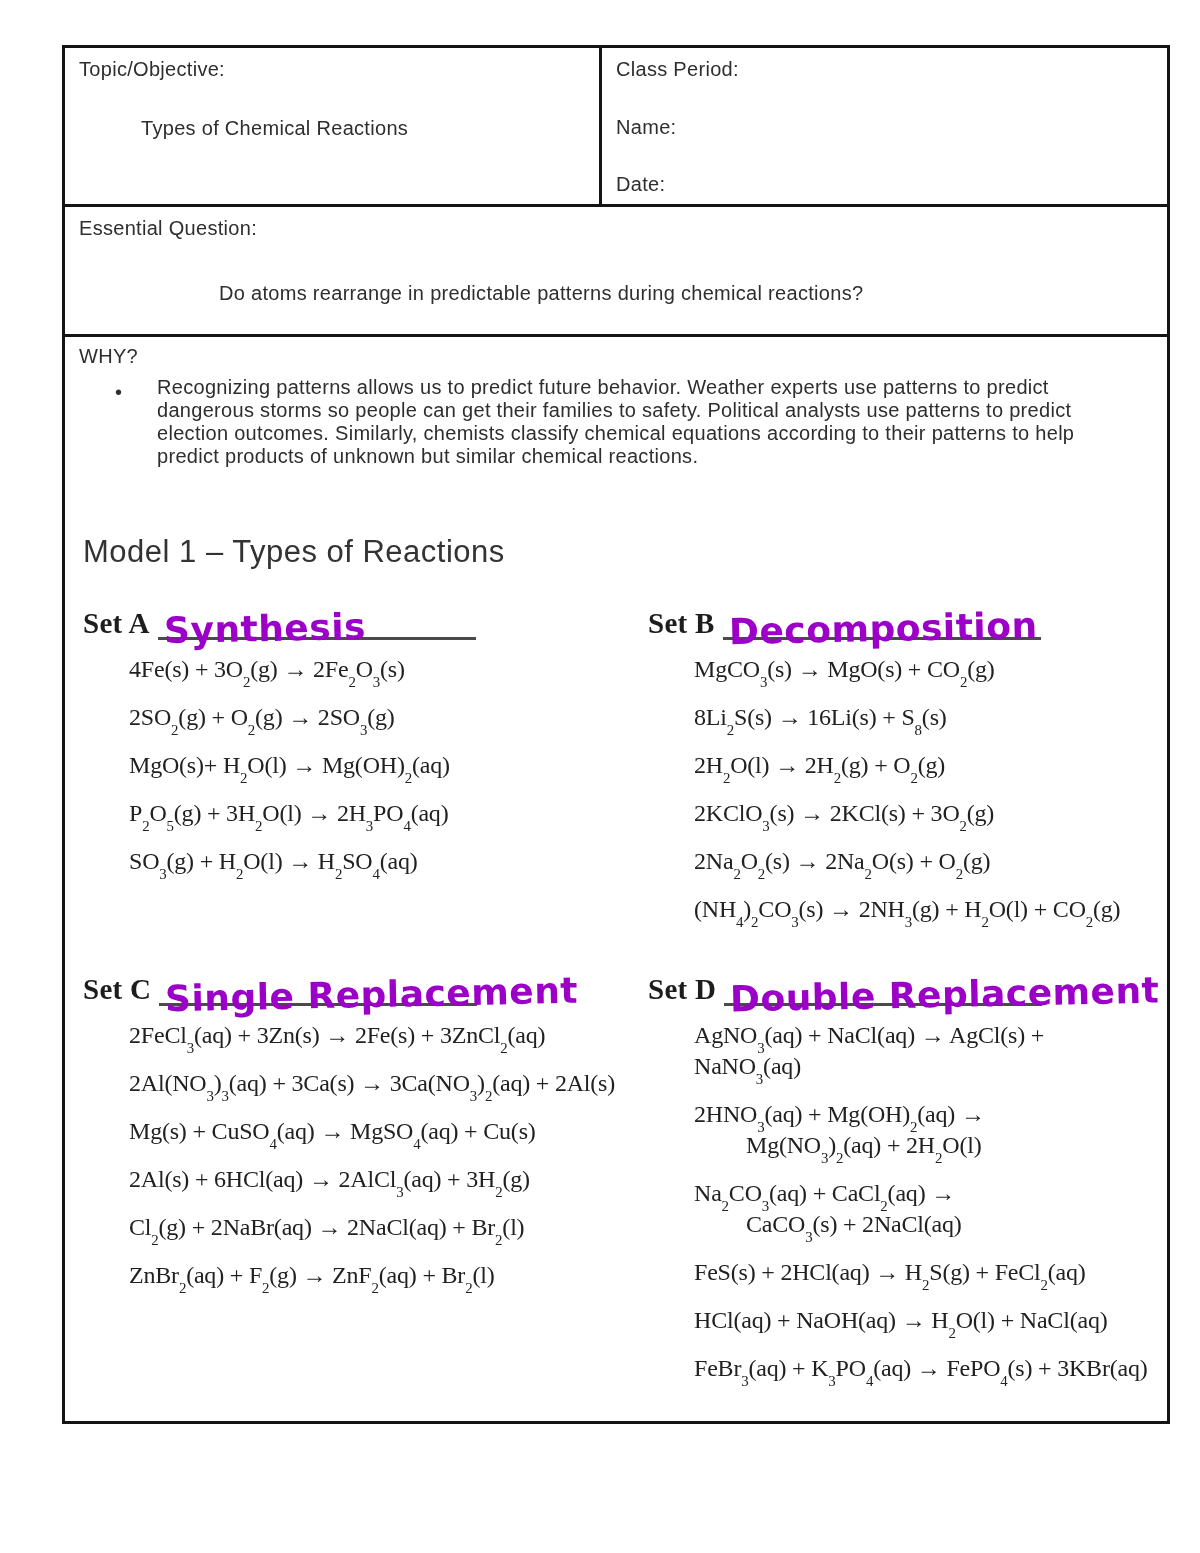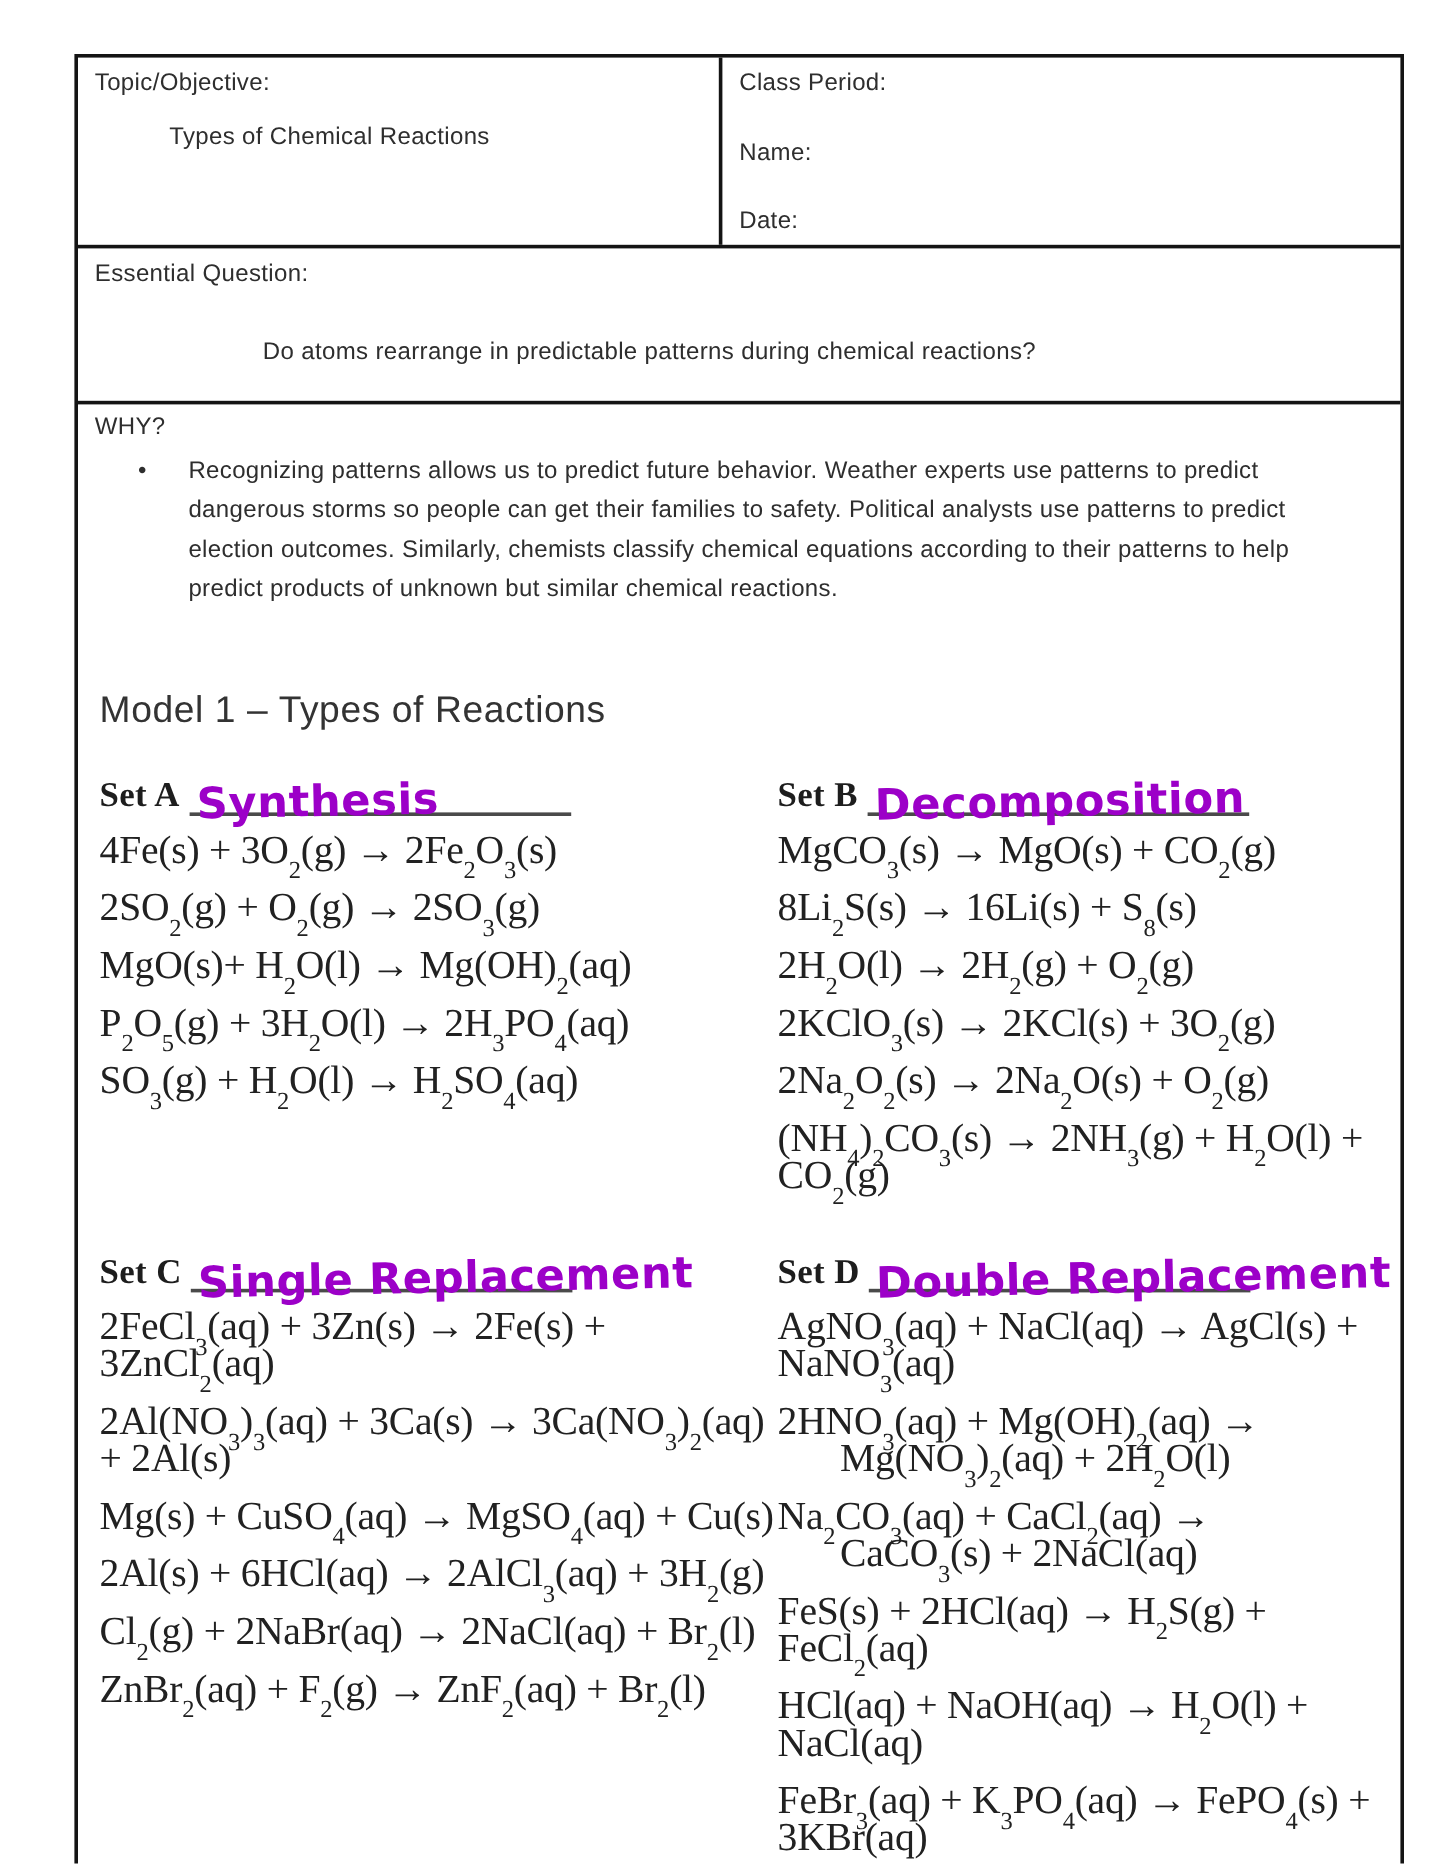--- a/index.html
+++ b/index.html
@@ -22,21 +22,21 @@
     height: 159px;
   }
   .cell-topic {
     width: 537px;
     border-right: 3px solid #141414;
     padding: 10px 14px;
     font-size: 20px;
     letter-spacing: 0.3px;
   }
   .topic-title {
-    margin-top: 22px;
+    margin-top: 36px;
     margin-left: 62px;
     font-size: 20px;
   }
   .cell-name {
     flex: 1;
     padding: 10px 14px 8px;
     display: flex;
     flex-direction: column;
     justify-content: space-between;
     font-size: 20px;
@@ -67,21 +67,21 @@
   }
   .bullet-dot {
     width: 42px;
     flex: 0 0 42px;
     font-size: 20px;
     line-height: 33px;
   }
   .why-text {
     flex: 1;
     font-size: 20px;
-    line-height: 33px;
+    line-height: 23px;
   }
   .model-heading {
     margin-top: 66px;
     margin-left: 4px;
     font-size: 31px;
     letter-spacing: 0.5px;
     color: #333333;
   }
   .sets-grid {
     display: grid;
@@ -119,25 +119,26 @@
     white-space: nowrap;
     font-family: "DejaVu Sans", sans-serif;
     font-weight: bold;
     font-size: 36px;
     letter-spacing: 0.5px;
     transform: rotate(-1.2deg);
     line-height: 1;
   }
   .equation {
     font-family: "Liberation Serif", serif;
-    font-size: 33px;
+    font-size: 24px;
     color: #212121;
     line-height: 31px;
     margin-bottom: 17px;
     letter-spacing: -0.2px;
+    margin-left: 46px;
   }
   .equation .cont { padding-left: 52px; }
   .equation sub {
     font-size: 0.62em;
     line-height: 0;
     position: relative;
     top: 0.25em;
   }
 </style>
 </head>

